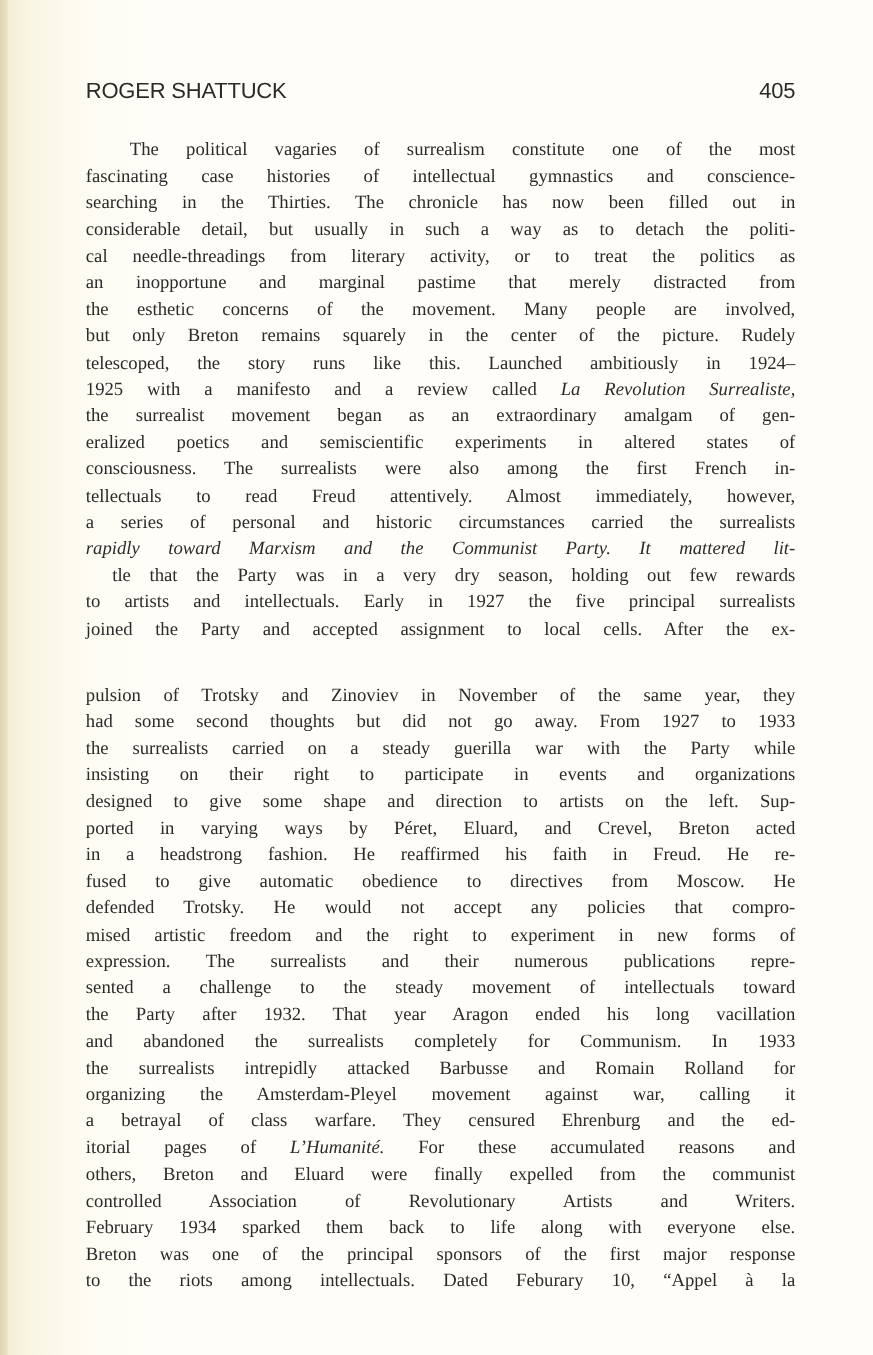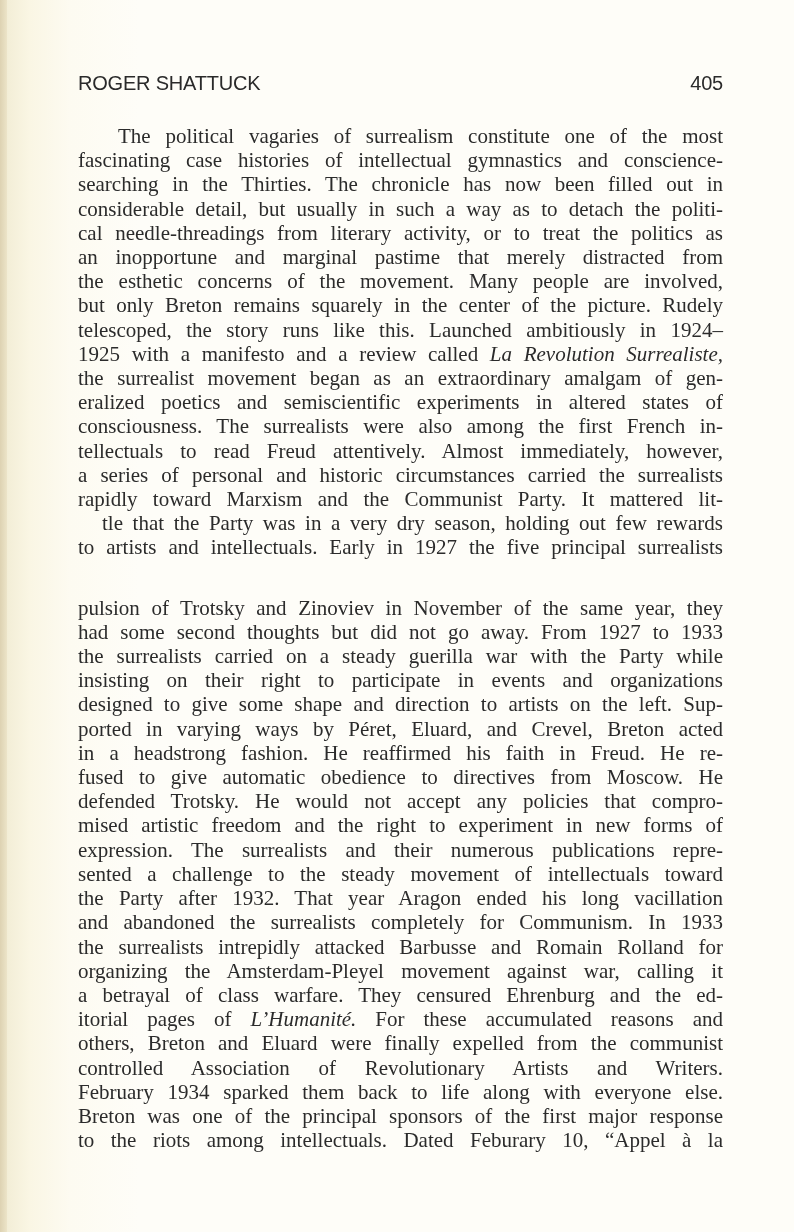--- a/index.html
+++ b/index.html
@@ -19,21 +19,21 @@
     .header {
       position: absolute; left: 78px; top: 72px; width: 645px; height: 22px;
       font-family: "Liberation Sans", sans-serif;
       font-size: 20px; color: #2a2a2a; letter-spacing: -0.2px;
     }
     .running-head { position: absolute; left: 0; top: 0; }
     .page-number { position: absolute; right: 0; top: 0; }
     .body-text {
       position: absolute; left: 78px; top: 124px; width: 645px;
       font-family: "Liberation Serif", serif;
-      font-size: 21px; line-height: 28.05px; color: #2b2b2b;
+      font-size: 17px; line-height: 28.05px; color: #2b2b2b;
     }
     .line {
       display: block; white-space: nowrap;
       text-align: justify; text-align-last: justify;
       height: 28.05px;
     }
     .line.indent { padding-left: 40px; }
     i { font-style: italic; }
   </style>
 </head>
@@ -56,23 +56,24 @@
     <span class="line" style="height: 24.2143px; display: block; text-align: left; word-spacing: 0px;">an inopportune and marginal pastime that merely distracted from</span>
     <span class="line" style="height: 24.2143px; display: block; text-align: left; word-spacing: 0px;">the esthetic concerns of the movement. Many people are involved,</span>
     <span class="line" style="height: 24.2143px; display: block; text-align: left; word-spacing: 0px;">but only Breton remains squarely in the center of the picture. Rudely</span>
     <span class="line" style="height: 24.2143px; display: block; text-align: left; word-spacing: 0px;">telescoped, the story runs like this. Launched ambitiously in 1924–</span>
     <span class="line" style="height: 24.2143px; display: block; text-align: left; word-spacing: 0px;"><span>1925 with a manifesto and a review called </span><i>La Revolution Surrealiste,</i></span>
     <span class="line" style="height: 24.2143px; display: block; text-align: left; word-spacing: 0px;">the surrealist movement began as an extraordinary amalgam of gen-</span>
     <span class="line" style="height: 24.2143px; display: block; text-align: left; word-spacing: 0px;">eralized poetics and semiscientific experiments in altered states of</span>
     <span class="line" style="height: 24.2143px; display: block; text-align: left; word-spacing: 0px;">consciousness. The surrealists were also among the first French in-</span>
     <span class="line" style="height: 24.2143px; display: block; text-align: left; word-spacing: 0px;">tellectuals to read Freud attentively. Almost immediately, however,</span>
     <span class="line" style="height: 24.2143px; display: block; text-align: center; word-spacing: 0px;">a series of personal and historic circumstances carried the surrealists</span>
-    <span class="line" style="height: 24.2143px; display: block; text-align: left; word-spacing: 0px;">rapidly toward Marxism and the Communist Party. It mattered lit-</span>
+    <span class="line" style="height: 24.2143px; display: block; text-align: left; word-spacing: 0px; font-style: italic;">rapidly toward Marxism and the Communist Party. It mattered lit-</span>
     <span class="line" style="height: 24.2143px; display: block; text-align: left; word-spacing: 0px; margin-left: 24px;">tle that the Party was in a very dry season, holding out few rewards</span>
     <span class="line" style="height: 24.2143px; display: block; text-align: left; word-spacing: 0px;">to artists and intellectuals. Early in 1927 the five principal surrealists</span>
+    <span class="line" style="height: 24.2143px; display: block; text-align: left; word-spacing: 0px;">joined the Party and accepted assignment to local cells. After the ex-</span>
     <span class="line" style="height: 24.2143px; display: block; text-align: left; word-spacing: 0px; margin-top: 36px;">pulsion of Trotsky and Zinoviev in November of the same year, they</span>
     <span class="line" style="height: 24.2143px; display: block; text-align: left; word-spacing: 0px;">had some second thoughts but did not go away. From 1927 to 1933</span>
     <span class="line" style="height: 24.2143px; display: block; text-align: left; word-spacing: 0px;">the surrealists carried on a steady guerilla war with the Party while</span>
     <span class="line" style="height: 24.2143px; display: block; text-align: left; word-spacing: 0px;">insisting on their right to participate in events and organizations</span>
     <span class="line" style="height: 24.2143px; display: block; text-align: left; word-spacing: 0px;">designed to give some shape and direction to artists on the left. Sup-</span>
     <span class="line" style="height: 24.2143px; display: block; text-align: left; word-spacing: 0px;">ported in varying ways by Péret, Eluard, and Crevel, Breton acted</span>
     <span class="line" style="height: 24.2143px; display: block; text-align: center; word-spacing: 0px;">in a headstrong fashion. He reaffirmed his faith in Freud. He re-</span>
     <span class="line" style="height: 24.2143px; display: block; text-align: left; word-spacing: 0px;">fused to give automatic obedience to directives from Moscow. He</span>
     <span class="line" style="height: 24.2143px; display: block; text-align: left; word-spacing: 0px;">defended Trotsky. He would not accept any policies that compro-</span>
     <span class="line" style="height: 24.2143px; display: block; text-align: left; word-spacing: 0px;">mised artistic freedom and the right to experiment in new forms of</span>

